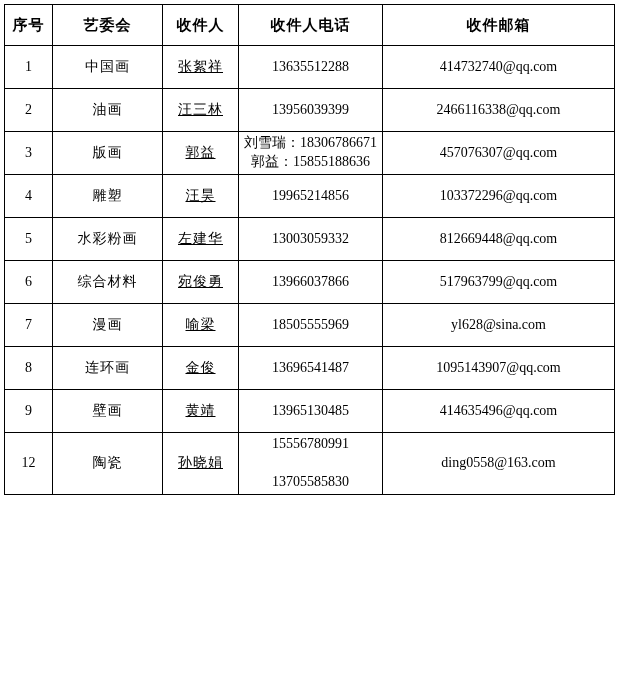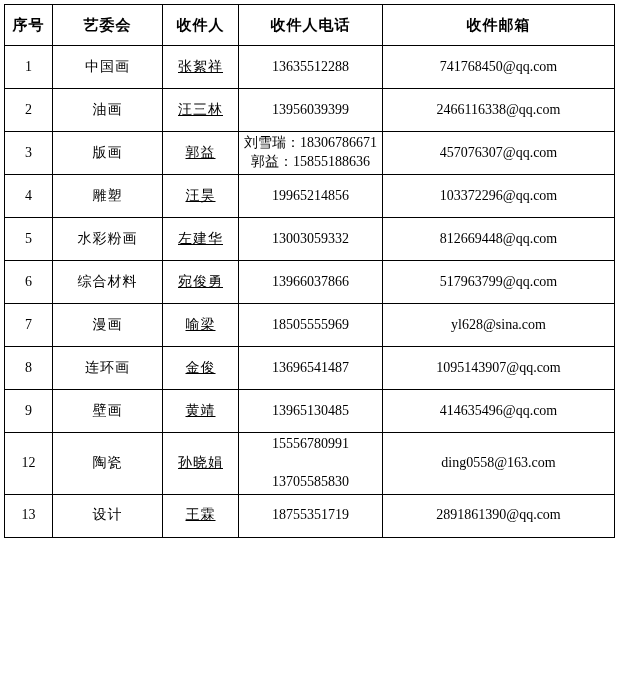--- a/index.html
+++ b/index.html
@@ -99,21 +99,21 @@
         <th>收件人电话</th>
         <th>收件邮箱</th>
       </tr>
     </thead>
     <tbody id="table-body">
         <tr>
           <td class="cell-idx">1</td>
           <td class="cell-comm">中国画</td>
           <td class="cell-name">张絮祥</td>
           <td class="cell-phone">13635512288</td>
-          <td class="cell-email">741768450@qq.com</td>
+          <td class="cell-email">414732740@qq.com</td>
         </tr>
         <tr>
           <td class="cell-idx">2</td>
           <td class="cell-comm">油画</td>
           <td class="cell-name">汪三林</td>
           <td class="cell-phone">13956039399</td>
           <td class="cell-email">2466116338@qq.com</td>
         </tr>
         <tr class="tall">
           <td class="cell-idx">3</td>
@@ -167,22 +167,15 @@
         </tr>
         <tr class="extra-tall">
           <td class="cell-idx">12</td>
           <td class="cell-comm">陶瓷</td>
           <td class="cell-name">孙晓娟</td>
           <td class="cell-phone multiline">15556780991
 
 13705585830</td>
           <td class="cell-email">ding0558@163.com</td>
         </tr>
-        <tr>
-          <td class="cell-idx">13</td>
-          <td class="cell-comm">设计</td>
-          <td class="cell-name">王霖</td>
-          <td class="cell-phone">18755351719</td>
-          <td class="cell-email">2891861390@qq.com</td>
-        </tr>
       </tbody>
   </table>
 </div>
 
 </body></html>

